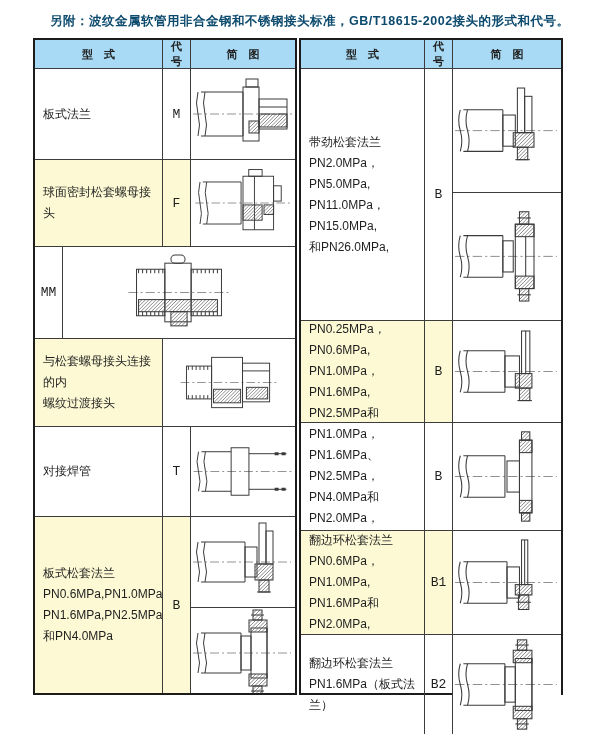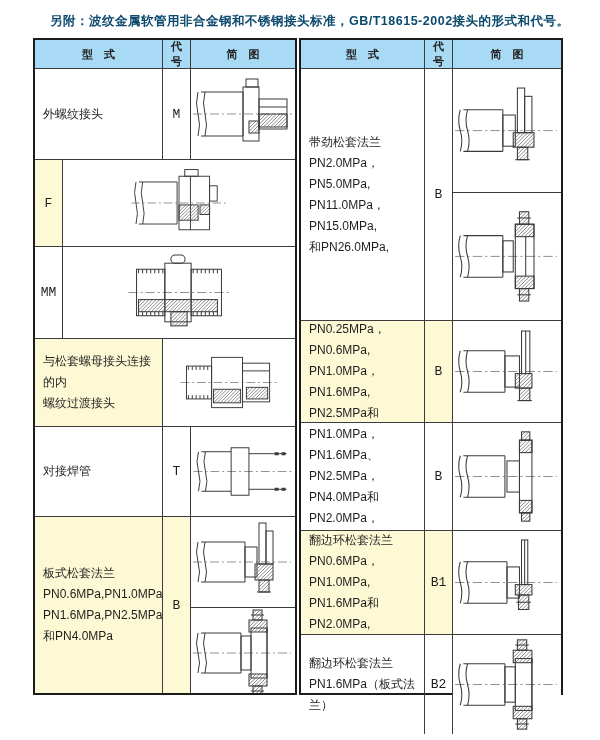--- a/index.html
+++ b/index.html
@@ -43,21 +43,21 @@
 
     <div class="half half-left">
       <div class="trow hdr">
         <div class="cell c-type">型　式</div>
         <div class="cell c-code">代号</div>
         <div class="cell c-diag">简　图</div>
       </div>
 
       <div class="trow" style="height:91px">
         <div class="cell c-type">
-            <span class="type-text">外螺纹接头</span>
+            <span class="type-text">板式法兰</span>
           </div>
         <div class="cell c-code">M</div>
         <div class="cell c-diag">
             <svg viewBox="0 0 104 90">
               <g>
                 <line x1="2" y1="45" x2="102" y2="45" stroke="#787878" stroke-width="0.8" stroke-dasharray="9 3 2 3"></line>
                 <line x1="10" y1="23" x2="52" y2="23" stroke="#3a3a3a" stroke-width="1"></line>
                 <line x1="10" y1="67" x2="52" y2="67" stroke="#3a3a3a" stroke-width="1"></line>
                 <path d="M7,23 q-3,11 0,22 q3,11 0,22" fill="none" stroke="#3a3a3a" stroke-width="1"></path>
                 <path d="M14,23 q-3,11 0,22 q3,11 0,22" fill="none" stroke="#3a3a3a" stroke-width="1"></path>
@@ -84,20 +84,23 @@
                 <line x1="60" y1="64" x2="68" y2="56" stroke="#5a5a5a" stroke-width="0.7"></line>
                 <line x1="63.5" y1="64" x2="68" y2="59.5" stroke="#5a5a5a" stroke-width="0.7"></line>
                 <line x1="67" y1="64" x2="68" y2="63" stroke="#5a5a5a" stroke-width="0.7"></line>
                 <rect x="58" y="52" width="10" height="12" rx="0" fill="none" stroke="#3a3a3a" stroke-width="1"></rect>
               </g>
             </svg>
           </div>
       </div>
 
       <div class="trow hl" style="height:87px">
+        <div class="cell c-type">
+            <span class="type-text">球面密封松套螺母接头</span>
+          </div>
         <div class="cell c-code">F</div>
         <div class="cell c-diag">
             <svg viewBox="0 0 104 90">
               <g>
                 <line x1="2" y1="45" x2="102" y2="45" stroke="#787878" stroke-width="0.8" stroke-dasharray="9 3 2 3"></line>
                 <line x1="10" y1="23" x2="50" y2="23" stroke="#3a3a3a" stroke-width="1"></line>
                 <line x1="10" y1="67" x2="50" y2="67" stroke="#3a3a3a" stroke-width="1"></line>
                 <path d="M7,23 q-3,11 0,22 q3,11 0,22" fill="none" stroke="#3a3a3a" stroke-width="1"></path>
                 <path d="M14,23 q-3,11 0,22 q3,11 0,22" fill="none" stroke="#3a3a3a" stroke-width="1"></path>
                 <line x1="50" y1="23" x2="50" y2="67" stroke="#3a3a3a" stroke-width="1"></line>

